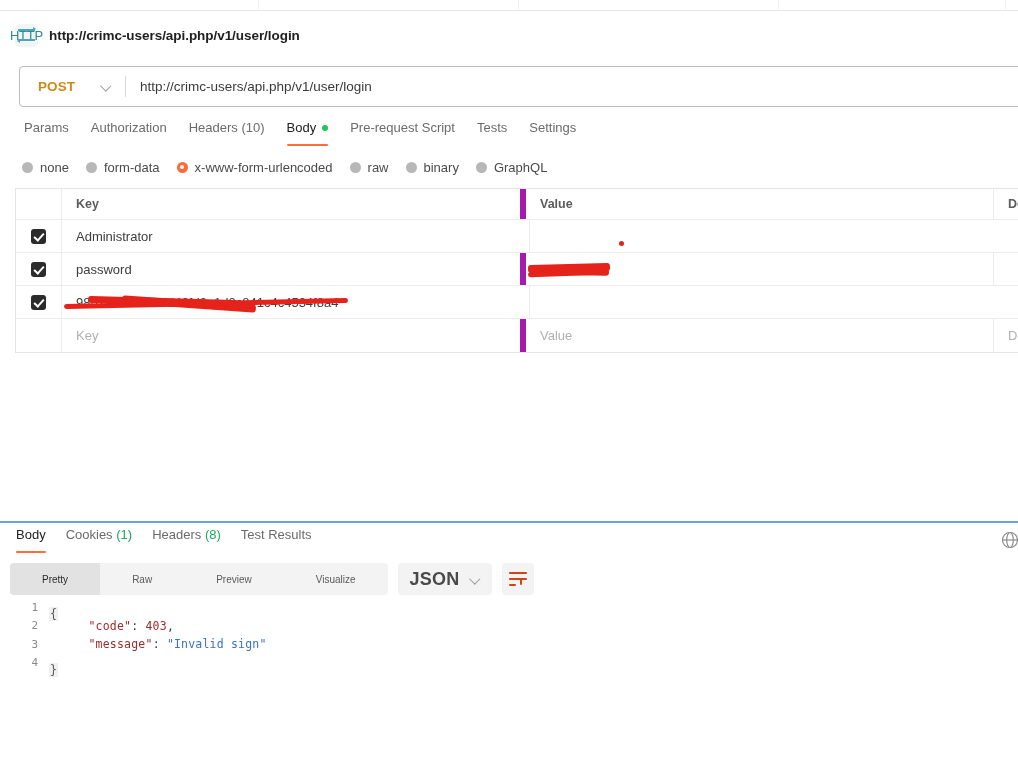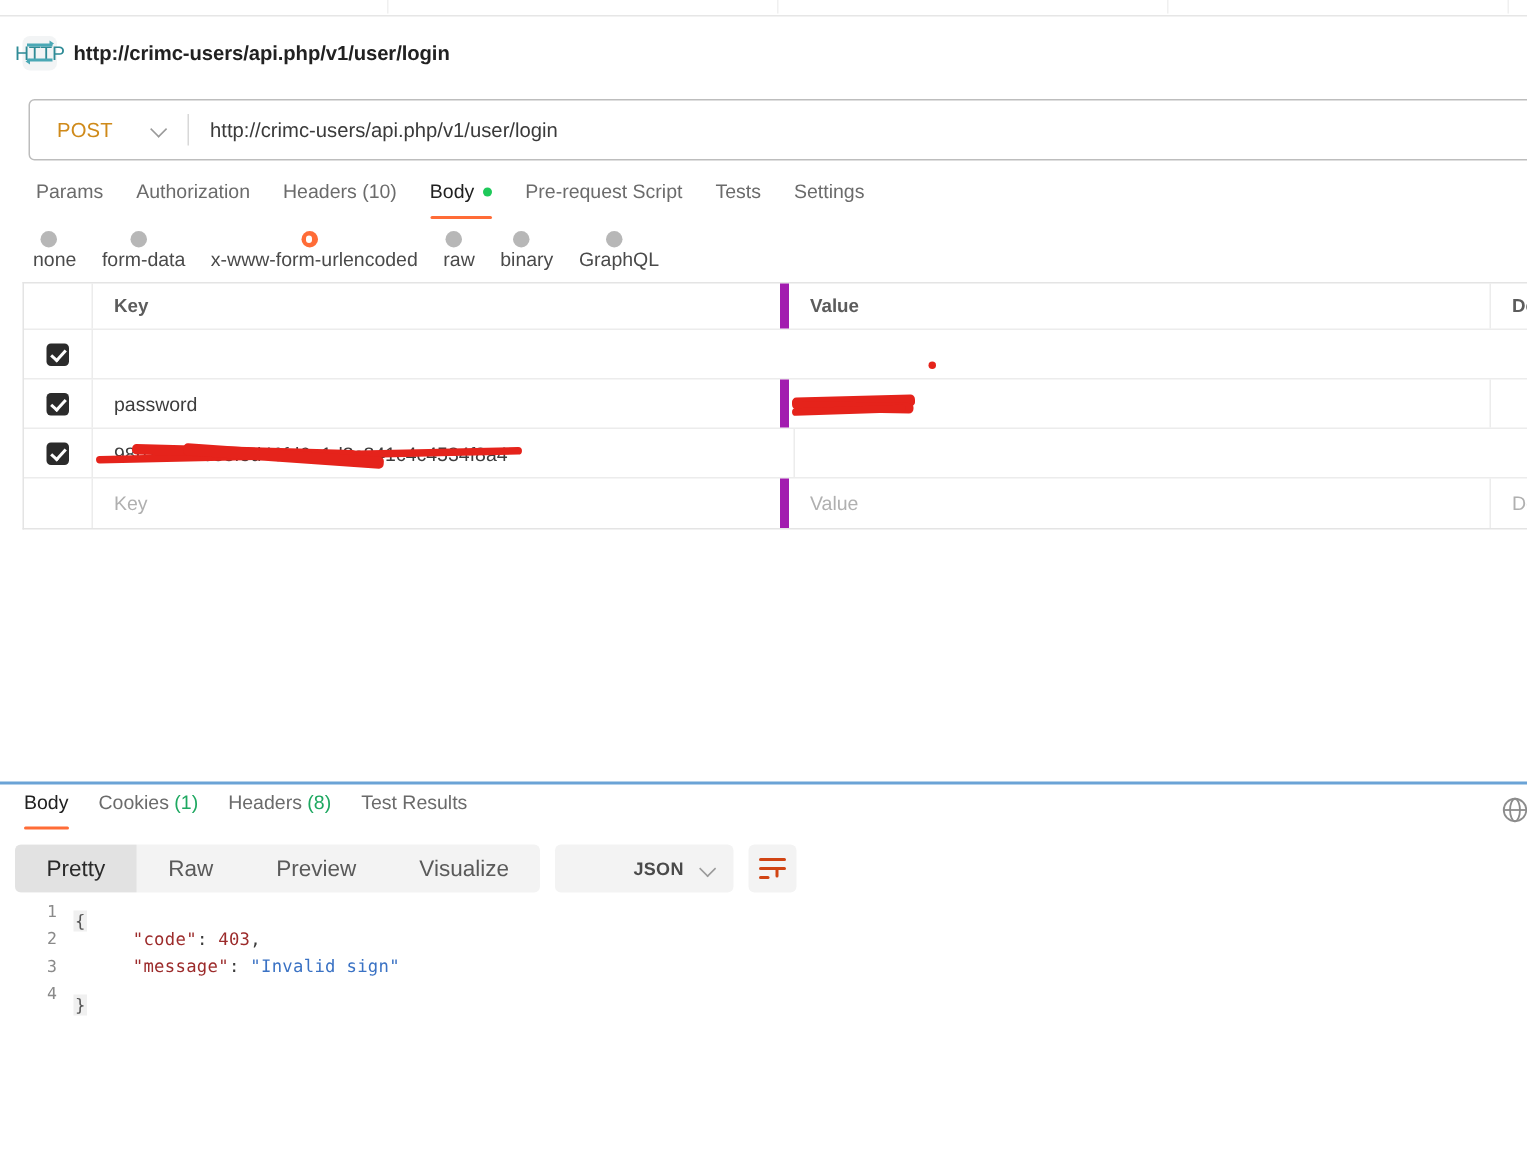--- a/index.html
+++ b/index.html
@@ -54,21 +54,21 @@
   
   .url-bar {
     position:absolute; left:19px; top:66px; width:1030px; height:41px;
     border:1px solid #bdbdbd; border-radius:4px; background:#fff;
     display:flex; align-items:stretch;
   }
   .method {
     width:105px; display:flex; align-items:center; justify-content:space-between;
     padding:0 14px 0 18px; cursor:pointer;
   }
-  .method .m-label { font-size:13.5px; color:#cf8a1a; font-weight:400; letter-spacing:0.1px; }
+  .method .m-label { font-size:13.5px; color:#cf8a1a; font-weight:700; letter-spacing:0.1px; }
   .chev { width:9px; height:9px; position:relative; }
   .chev::after {
     content:""; position:absolute; left:0; top:0;
     width:6.5px; height:6.5px; border-right:1.3px solid #9a9a9a; border-bottom:1.3px solid #9a9a9a;
     transform:rotate(45deg);
   }
   .m-divider { width:1px; background:#d8d8d8; margin:9px 0; }
   .url-input {
     flex:1; display:flex; align-items:center; padding-left:14px;
     font-size:13.5px; color:#3a3a3a;
@@ -90,21 +90,21 @@
   }
   .rt .greendot {
     width:6px; height:6px; border-radius:50%; background:#1ec95a; margin-left:6px; margin-top:7px;
   }
 
   
   .radios {
     position:absolute; left:22px; top:158px; height:18px;
     display:flex; align-items:center;
   }
-  .radio { display:flex; align-items:center; margin-right:17px; cursor:pointer;flex-direction:column; }
+  .radio { display:flex; align-items:center; margin-right:17px; cursor:pointer; }
   .radio .dot {
     width:11px; height:11px; border-radius:50%; background:#b7b7b7; margin-right:7px; flex:none;
     position:relative;
   }
   .radio.sel .dot { background:#ff6c37; }
   .radio.sel .dot::after {
     content:""; position:absolute; left:3.3px; top:3.3px; width:4.4px; height:4.4px;
     border-radius:50%; background:#ffffff;
   }
   .radio .r-label { font-size:13px; color:#4a4a4a; }
@@ -153,29 +153,29 @@
   .globe-icon {
     position:absolute; right:-2px; top:530px; width:20px; height:20px;
   }
 
   
   .view-bar { position:absolute; left:10px; top:563px; height:32px; display:flex; align-items:center; }
   .seg {
     display:flex; align-items:center; height:32px; background:#f3f3f3; border-radius:4px; overflow:hidden;
   }
   .seg .sb {
-    height:32px; padding:0 21px; display:flex; align-items:center;
-    font-size:15px; color:#5a5a5a; cursor:pointer;
+    height:32px; padding:0 32px; display:flex; align-items:center;
+    font-size:10px; color:#5a5a5a; cursor:pointer;
   }
   .seg .sb.active { background:#e2e2e2; color:#2a2a2a; }
   .json-sel {
     height:32px; background:#f3f3f3; border-radius:4px; margin-left:10px;
     display:flex; align-items:center; padding:0 12px; cursor:pointer;
   }
-  .json-sel .js-label { font-size:12px; font-weight:700; color:#4a4a4a; letter-spacing:0.2px;margin-left:40px; }
+  .json-sel .js-label { font-size:18px; font-weight:700; color:#4a4a4a; letter-spacing:0.2px; }
   .json-sel .chev { margin-left:12px; }
   .wrap-btn {
     width:32px; height:32px; background:#f3f3f3; border-radius:4px; margin-left:10px;
     display:flex; align-items:center; justify-content:center; cursor:pointer; position:relative;
   }
   .wrap-btn .wl { position:absolute; height:1.8px; background:#d14413; border-radius:1px; }
 
   
   .code {
     position:absolute; left:0; top:598px; width:1018px; height:90px;
@@ -290,20 +290,23 @@
     <div class="kv-row head">
       <div class="c-check"></div>
       <div class="c-key">Key</div>
       <div class="c-val">Value</div>
       <div class="c-desc">De</div>
     </div>
 
     <div class="kv-row">
       <div class="c-check">
         <span class="cb"></span>
+      </div>
+      <div class="c-val">
+        <span class="cell-txt">Administrator</span>
       </div>
       <div class="c-desc"></div>
     </div>
 
     <div class="kv-row">
       <div class="c-check">
         <span class="cb"></span>
       </div>
       <div class="c-key">
         <span class="cell-txt">password</span>

